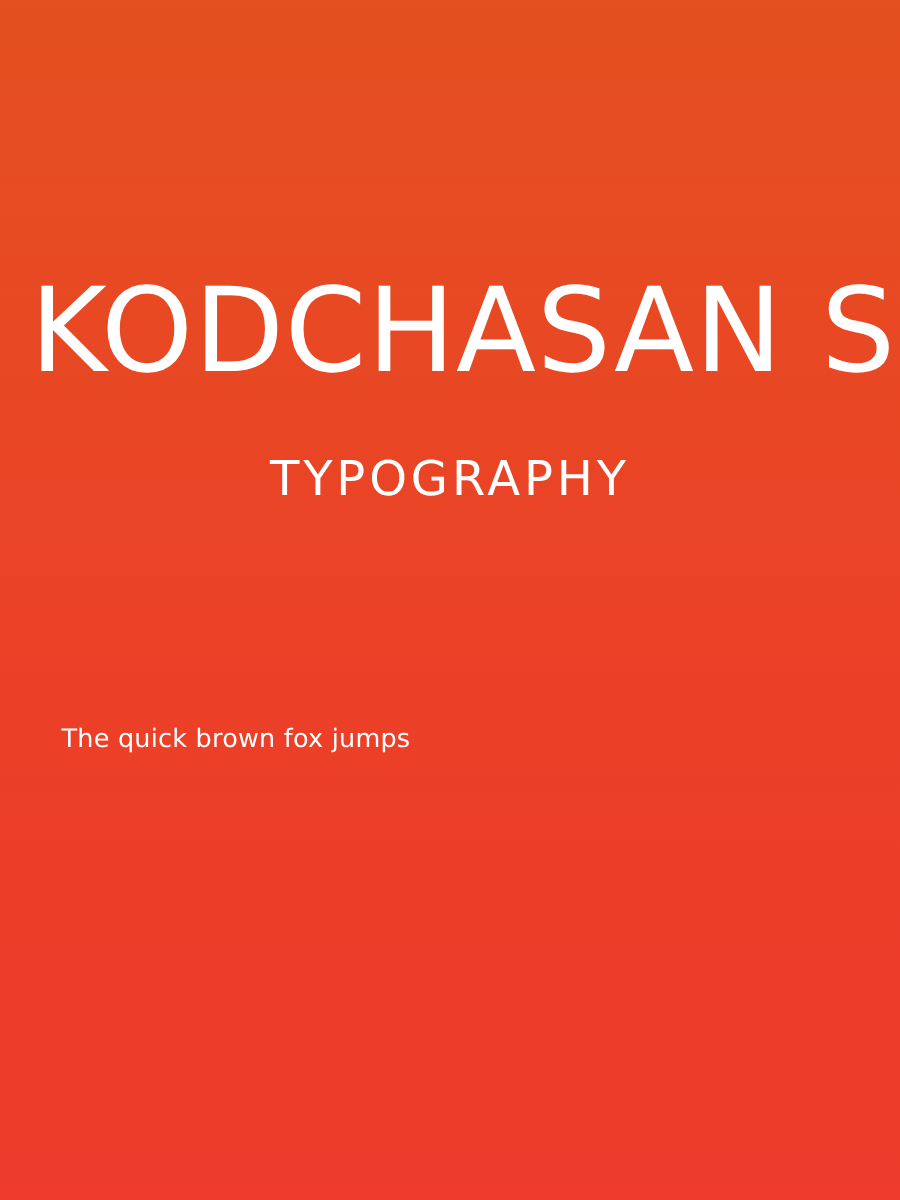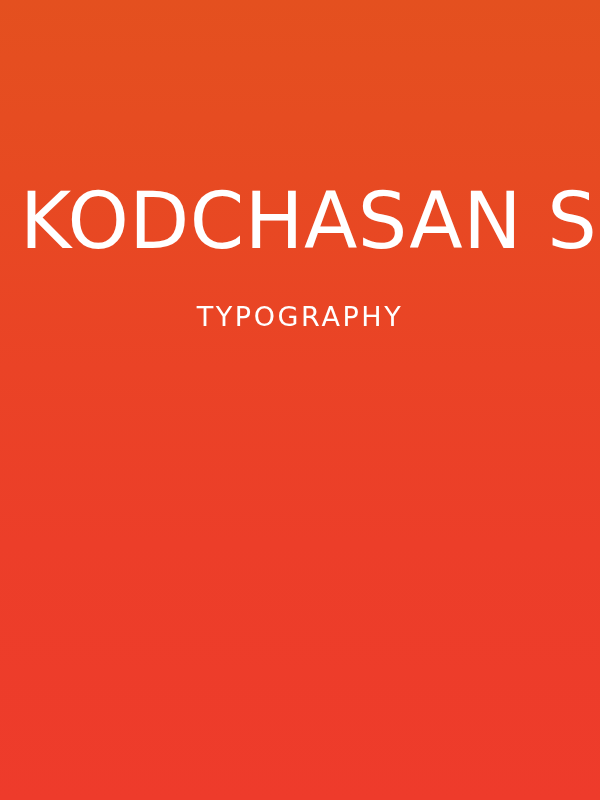--- a/index.html
+++ b/index.html
@@ -50,21 +50,21 @@
   
   .specimen-subtitle {
     position: absolute;
     left: 0;
     top: 303px;
     width: 600px;
     text-align: center;
     color: #FFFFFF;
     font-family: "DejaVu Sans", sans-serif;
     font-weight: 400;
-    font-size: 27px;
+    font-size: 32px;
     line-height: 1.0;
     letter-spacing: 2.6px;
     text-transform: uppercase;
   }
 
   
   .specimen-pangram {
     position: absolute;
     left: 41px;
     top: 483px;
@@ -80,14 +80,15 @@
 </style>
 </head>
 <body>
 
 <div class="poster">
 
   <div class="specimen-headline">KODCHASAN SEMIBOLD</div>
 
   <div class="specimen-subtitle">TYPOGRAPHY</div>
 
+  <div class="specimen-pangram">The quick brown fox jumps</div>
 
 </div>
 
 </body></html>

